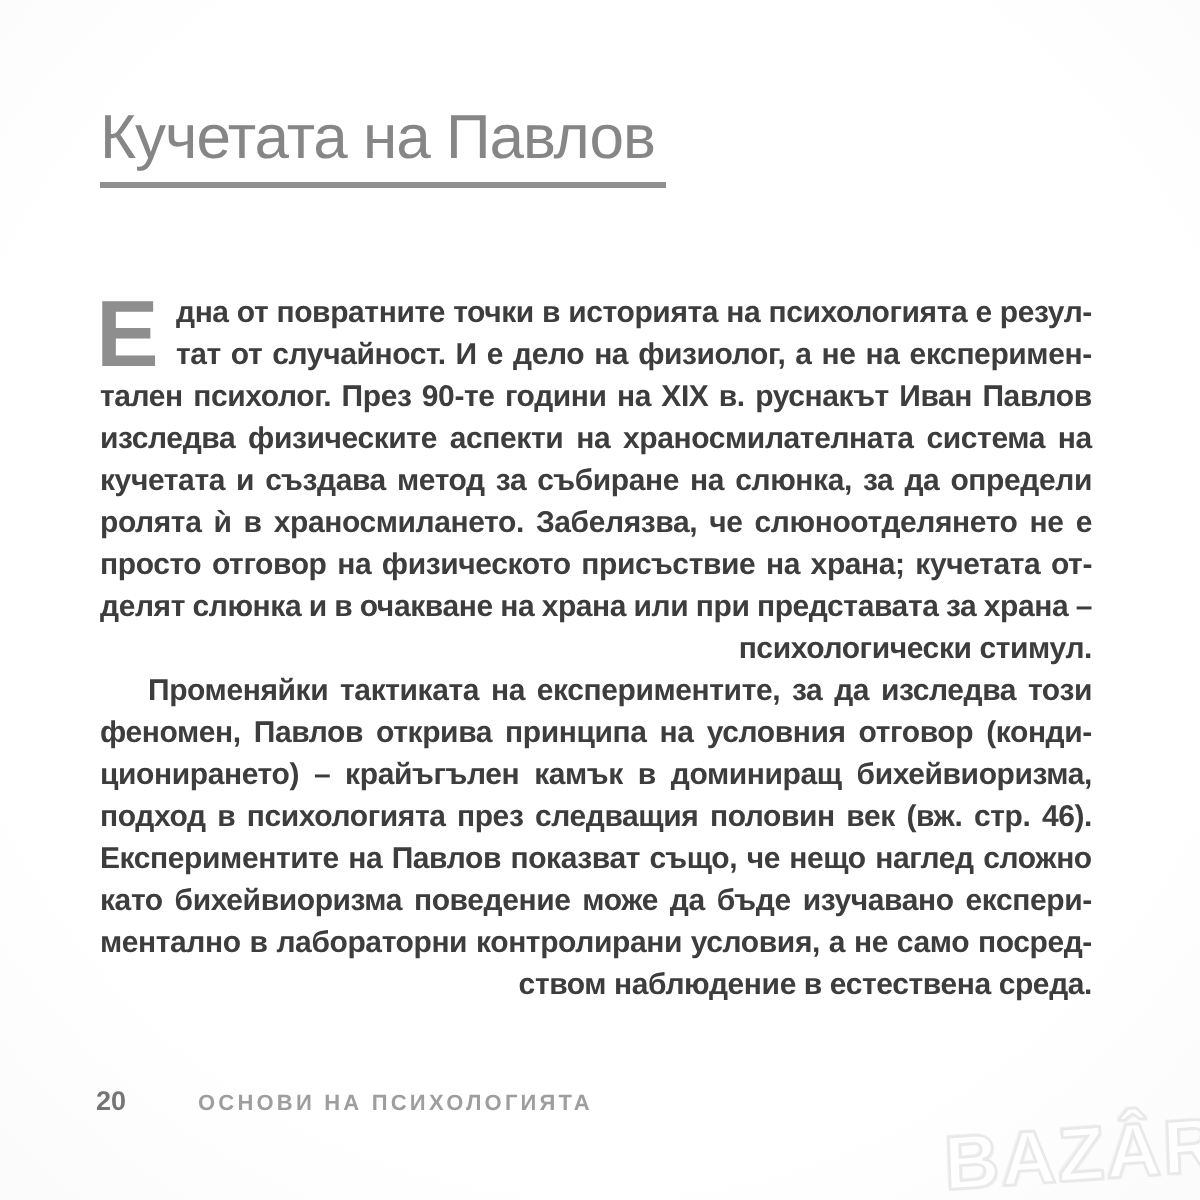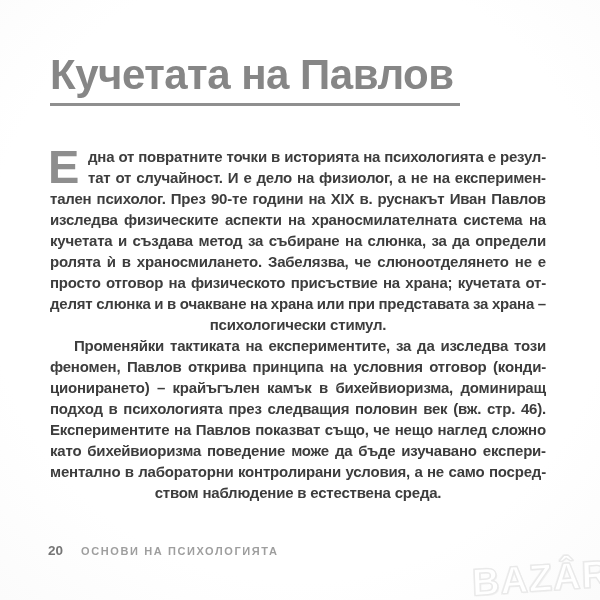--- a/index.html
+++ b/index.html
@@ -15,22 +15,22 @@
     position: relative;
     width: 600px;
     height: 600px;
     background: radial-gradient(circle at 50% 45%, #ffffff 70%, #fbfbfb 100%);
   }
   .title {
     position: absolute;
     left: 50px;
     top: 52px;
     display: inline-block;
-    font-size: 42px;
-    font-weight: 700;
+    font-size: 31px;
+    font-weight: 400;
     letter-spacing: -0.5px;
     color: #868686;
     border-bottom: 3px solid #8f8f8f;
     padding: 0 6px 5px 0;
     margin: 0;
     line-height: 1.1;
   }
   .content {
     position: absolute;
     left: 50px;
@@ -53,32 +53,32 @@
   .para { margin: 0; }
   .line {
     height: 21px;
     line-height: 21px;
     display: flex;
     justify-content: space-between;
     white-space: nowrap;
   }
   .line.last {
     display: block;
-    text-align: center;
+    text-align: right;
     justify-content: flex-start;
   }
   .line.dropcap-pad { padding-left: 38px; }
   .line.indent { padding-left: 24px; }
   .footer {
     position: absolute;
     left: 48px;
     top: 543px;
     display: flex;
     align-items: baseline;
-    gap: 18px;
+    gap: 36px;
   }
   .page-number {
     font-size: 13.5px;
     font-weight: 700;
     color: #757575;
   }
   .book-title {
     font-size: 11px;
     font-weight: 700;
     letter-spacing: 1.6px;
@@ -232,22 +232,22 @@
           <span>условния</span>
           <span>отговор</span>
           <span>(конди-</span>
         </div>
         <div class="line">
           <span>ционирането)</span>
           <span>–</span>
           <span>крайъгълен</span>
           <span>камък</span>
           <span>в</span>
+          <span>доминиращ</span>
           <span>бихейвиоризма,</span>
-          <span>доминиращ</span>
         </div>
         <div class="line">
           <span>подход</span>
           <span>в</span>
           <span>психологията</span>
           <span>през</span>
           <span>следващия</span>
           <span>половин</span>
           <span>век</span>
           <span>(вж.</span>

